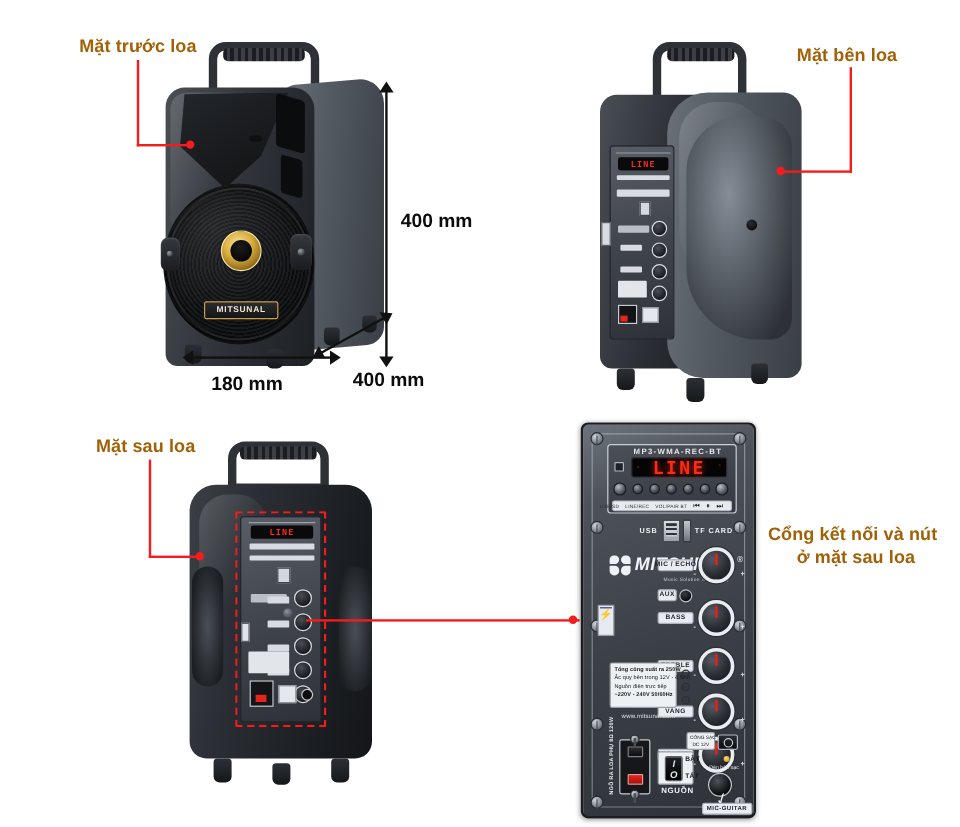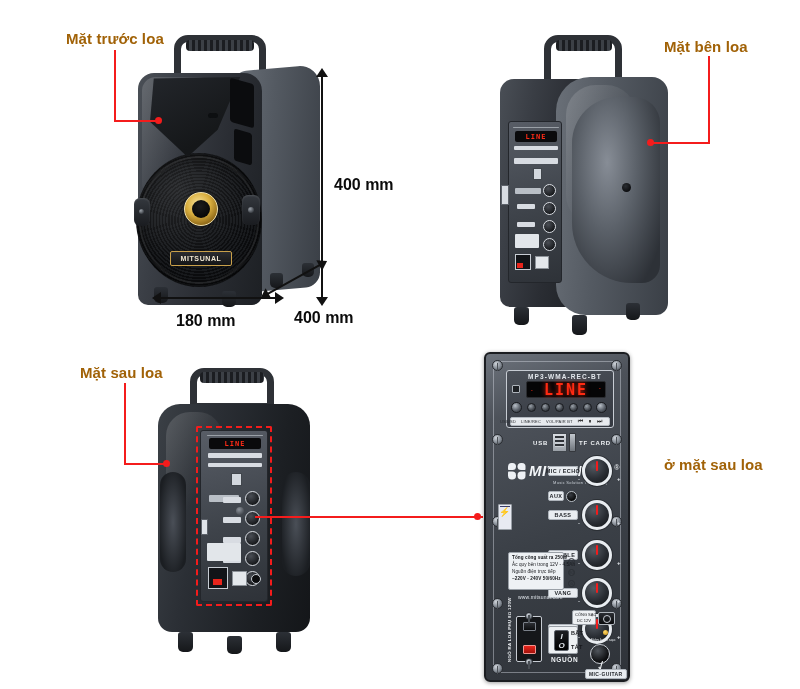--- a/index.html
+++ b/index.html
@@ -845,15 +845,16 @@
     </div>
     <div id="dc-jack" style="left:112px; top:258px;"></div>
     <div id="led-chg" style="left:117px; top:276px;"></div>
     <div id="chg-cap" style="left:105px; top:283px;">Đèn báo sạc</div>
 
     <div id="mic-jack" style="left:104px; top:290px;"></div>
     <div id="mic-arrow" style="left:110px; top:305px;">✓</div>
     <div id="mic-cap" style="left:99px; top:315px;">MIC-GUITAR</div>
   </div>
 
+  <div class="abs callout-label" style="left:640px; top:437px;">Cổng kết nối và nút</div>
   <div class="abs callout-label" style="left:664px; top:456px;">ở mặt sau loa</div>
 
 </div>
 
 </body></html>

